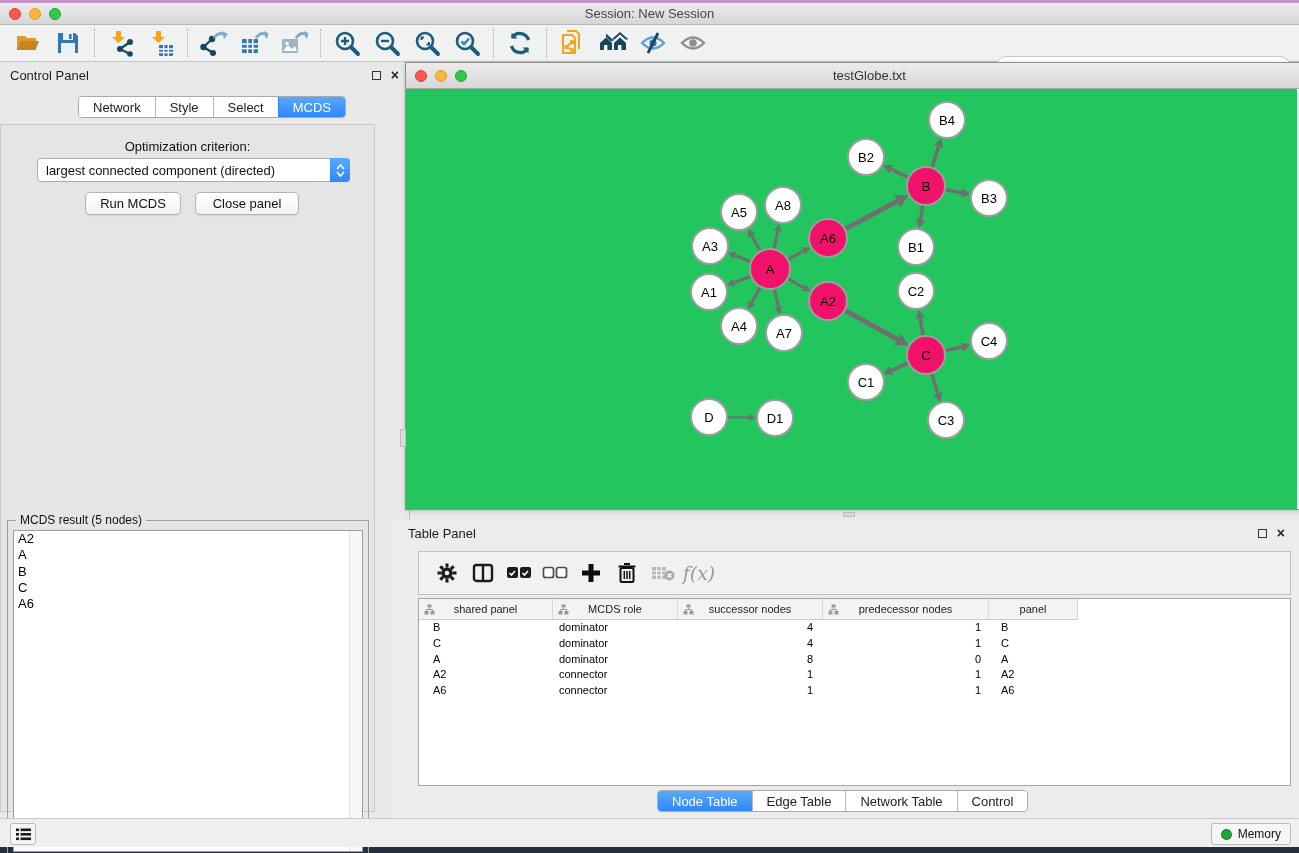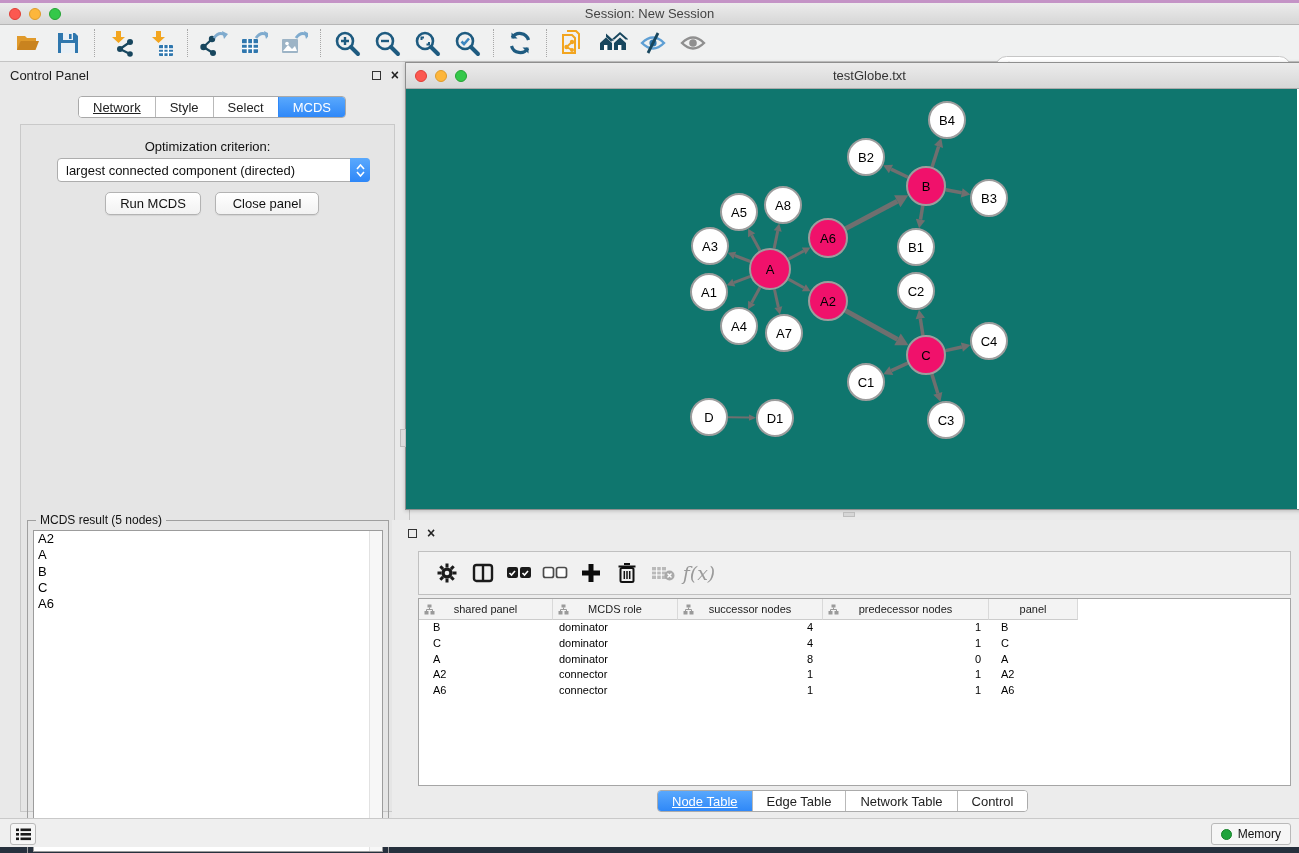--- a/index.html
+++ b/index.html
@@ -40,24 +40,24 @@
     border-right:1px solid #c2c2c2; }
   .panel-header { height:26px; display:flex; align-items:center; padding:0 10px; }
   .panel-title { font-size:13px; color:#1d1d1d; flex:1; }
   .float-box { width:9px; height:9px; border:1.5px solid #333; margin-right:10px; }
   .close-x { font-size:14px; font-weight:bold; color:#222; line-height:1; }
 
   .seg-tabs { position:absolute; left:78px; top:34px; display:flex;
     border:1px solid #a9a9a9; border-radius:4px; background:#fff; overflow:hidden; height:22px; }
   .seg { padding:0 14px; font-size:13px; color:#222; display:flex; align-items:center;
     border-left:1px solid #b9b9b9; background:#fff; }
-  .seg:first-child { border-left:none;text-decoration:underline; }
+  .seg:first-child { border-left:none; }
   .seg.active { background:linear-gradient(#59a8fd,#2f88f8); color:#fff; border-left-color:#2f88f8; }
 
-  .cp-content { position:absolute; left:20px; top:62px; width:375px; height:688px;
+  .cp-content { position:absolute; left:0; top:62px; width:375px; height:688px;
     background:#e5e5e5; border:1px solid #c9c9c9; }
   .opt-label { position:absolute; left:0; width:100%; top:14px; text-align:center; font-size:13px; color:#111; }
   .dropdown { position:absolute; left:36px; top:33px; width:313px; height:24px; background:#fff;
     border:1px solid #adadad; border-radius:4px; display:flex; align-items:center; }
   .dropdown-text { flex:1; font-size:13px; color:#111; padding-left:8px; white-space:nowrap; }
   .dropdown-stepper { width:20px; height:24px; margin:-1px -1px -1px 0; border-radius:0 4px 4px 0;
     background:linear-gradient(#5aa9fd,#2e87f8); display:flex; flex-direction:column;
     align-items:center; justify-content:center; gap:1px; }
   .mac-btn { position:absolute; height:23px; background:linear-gradient(#ffffff,#f2f2f2);
     border:1px solid #b3b3b3; border-radius:5px; font-size:13px; color:#111;
@@ -75,21 +75,21 @@
   .result-item { font-size:13px; color:#000; padding:0 0 0 4px; height:16.3px; line-height:16.3px; }
   .list-scroll { position:absolute; right:0; top:0; width:13px; height:100%;
     background:#f7f7f7; border-left:1px solid #e2e2e2; }
 
   
   .net-window { left:405px; top:62px; width:929px; height:448px; background:#fff;
     border:1px solid #8f8f8f; box-shadow:0 1px 4px rgba(0,0,0,0.2); }
   .net-titlebar { height:26px; background:linear-gradient(#ececec,#d7d7d7);
     border-bottom:1px solid #ababab; display:flex; align-items:center; position:relative; }
   .net-title { position:absolute; left:0; right:0; text-align:center; font-size:13px; color:#333; }
-  .net-canvas { position:relative; width:891px; height:420px; background:#0f766e; }
+  .net-canvas { position:relative; width:891px; height:420px; background:#22c55e; }
   .left-grip { position:absolute; left:-6px; top:366px; width:6px; height:18px;
     background:#dcdcdc; border:1px solid #bdbdbd; }
   .corner-grip { position:absolute; right:1px; bottom:1px; width:10px; height:10px;
     background:
       linear-gradient(135deg, transparent 48%, #b5b5b5 48%, #b5b5b5 54%, transparent 54%),
       linear-gradient(135deg, transparent 68%, #b5b5b5 68%, #b5b5b5 74%, transparent 74%); }
   .splitter-grip { left:843px; top:512px; width:12px; height:5px; background:#d6d6d6; border:1px solid #bdbdbd; }
 
   
   .table-panel { left:392px; top:520px; width:907px; height:298px; background:#ececec; }
@@ -420,20 +420,21 @@
         <text x="369" y="333.5" text-anchor="middle" font-size="13" fill="#000000" font-family="&quot;Liberation Sans&quot;, sans-serif">D1</text>
       </svg>
   </div>
   <div class="left-grip"></div>
   <div class="corner-grip"></div>
 </div>
 <div class="abs splitter-grip"></div>
 
 <div class="abs table-panel">
   <div class="tp-header">
+    <div class="panel-title">Table Panel</div>
     <div class="float-box"></div>
     <div class="close-x">×</div>
   </div>
   <div class="tp-toolbar">
     <div class="tp-tool">
       <svg width="22" height="22" viewBox="0 0 22 22">
         <g fill="#1b1b1b">
           <circle cx="11" cy="11" r="5.6"></circle>
           <g stroke="#1b1b1b" stroke-width="3">
             <path d="M11 1.5v4M11 16.5v4M1.5 11h4M16.5 11h4M4.3 4.3l2.8 2.8M14.9 14.9l2.8 2.8M17.7 4.3l-2.8 2.8M7.1 14.9l-2.8 2.8"></path>

